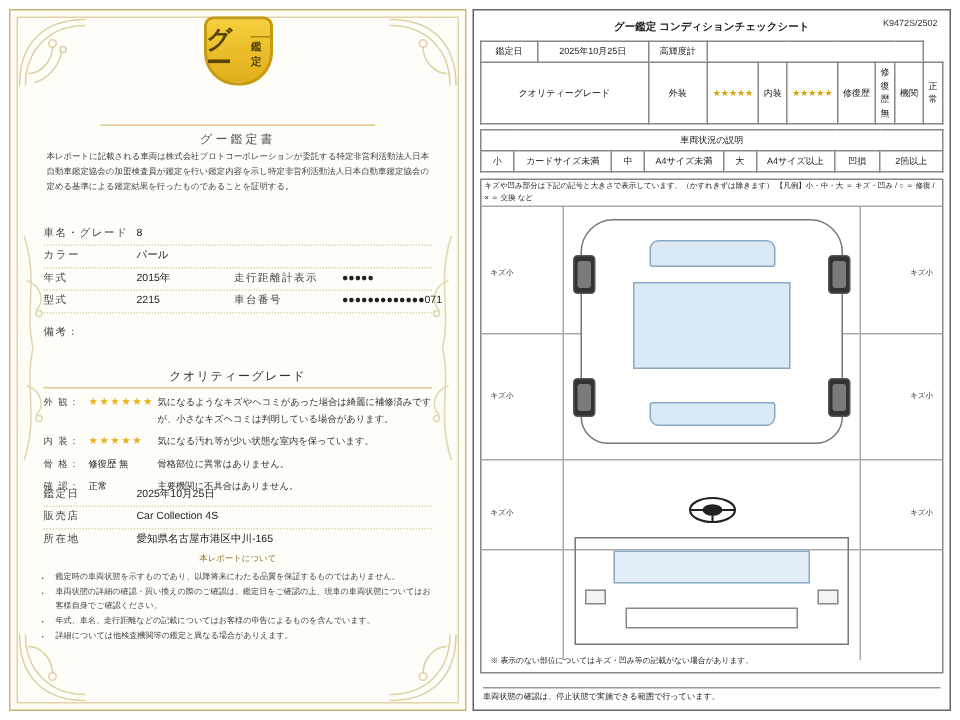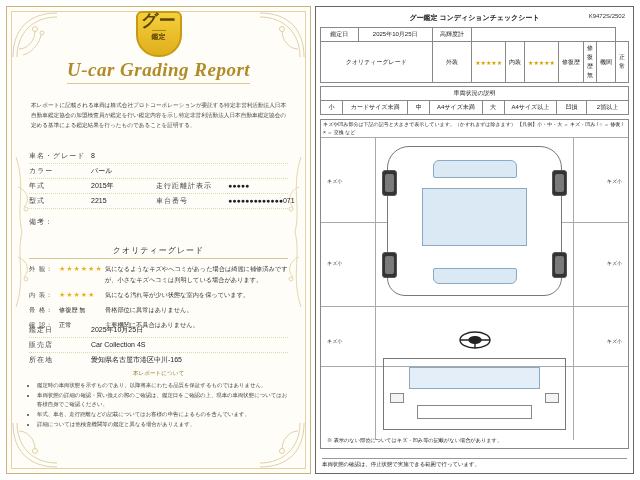--- a/index.html
+++ b/index.html
@@ -37,21 +37,21 @@
 
   .crest {
     position: absolute; top: 4px; left: 50%; transform: translateX(-50%);
     width: 46px; height: 52px;
   }
   .crest .shield {
     width: 46px; height: 46px;
     background: linear-gradient(#f5cf3c, #e0ae1b);
     border: 2px solid #c79a12;
     border-radius: 6px 6px 22px 22px;
-    display: flex; flex-direction: column; align-items: center; 
+    display: flex; flex-direction: row; align-items: center; justify-content: center;
     color: #5a4406; font-weight: bold;
   }
   .crest .g { font-size: 17px; line-height: 15px; }
   .crest .k { font-size: 7px; border-top: 1px solid #a98a10; margin-top: 2px; padding-top: 1px; }
 
   .title-script {
     position: absolute; top: 52px; left: 0; right: 0; text-align: center;
     font-family: "Liberation Serif", serif;
     font-style: italic; font-weight: bold;
     font-size: 19px; color: #b08b2a;
@@ -190,24 +190,22 @@
       </svg>
     </div>
 
     <div class="crest">
       <div class="shield">
         <div class="g">グー</div>
         <div class="k">鑑定</div>
       </div>
     </div>
 
-    <div class="title-script">
-      <span>U-car Grading Report</span>
-    </div>
     <div class="title-rule"></div>
+    <div class="subtitle">グー鑑定書</div>
 
     <div class="blurb">本レポートに記載される車両は株式会社プロトコーポレーションが委託する特定非営利活動法人日本自動車鑑定協会の加盟検査員が鑑定を行い鑑定内容を示し特定非営利活動法人日本自動車鑑定協会の定める基準による鑑定結果を行ったものであることを証明する。</div>
 
     <div class="block" style="top:142px;">
       <div class="row">
         <div class="lbl">車名・グレード</div>
         <div class="val">8</div>
       </div>
       <div class="row">
         <div class="lbl">カラー</div>

